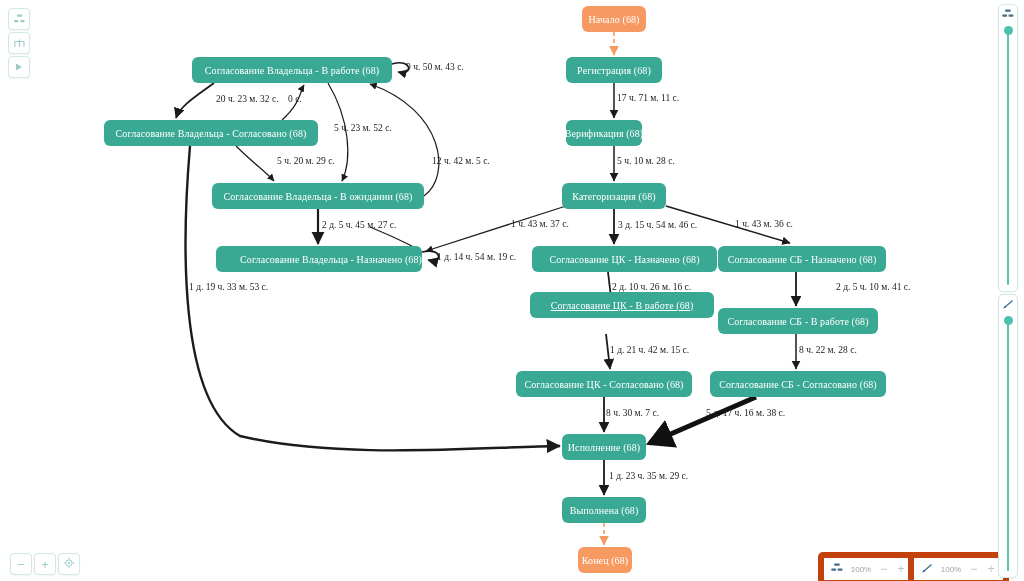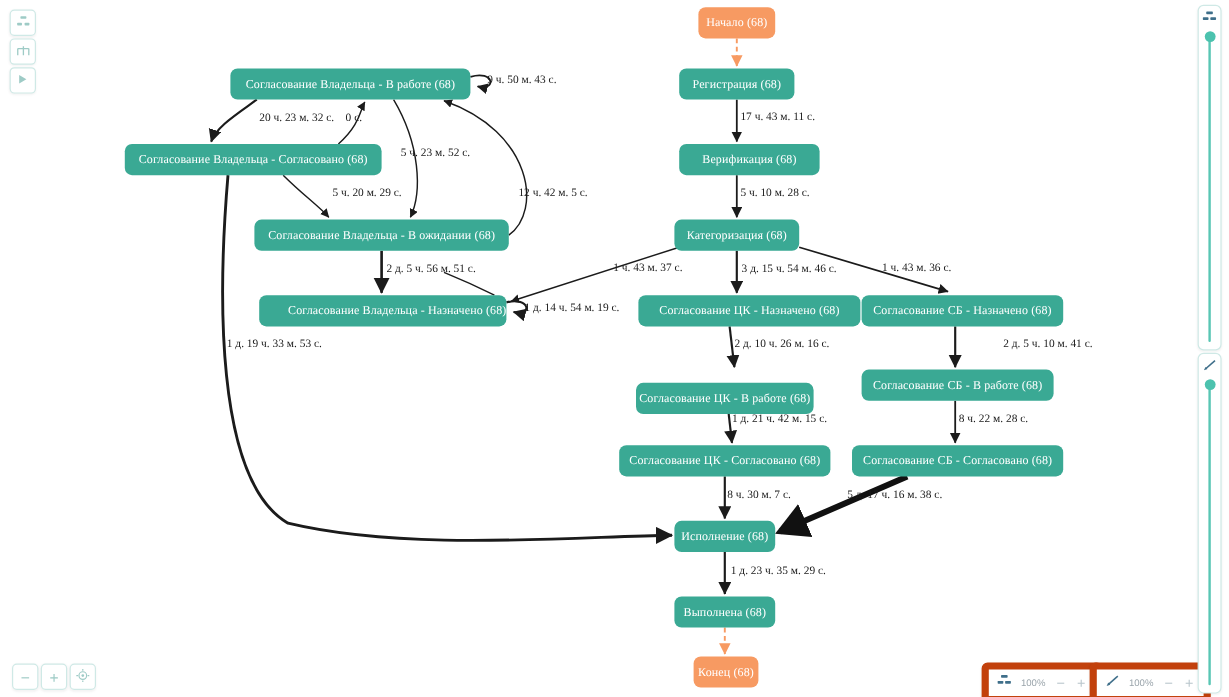--- a/index.html
+++ b/index.html
@@ -235,50 +235,50 @@
         <path d="M190,146 C182,240 178,400 240,436 C340,460 480,447 560,446" stroke="#1b1b1b" stroke-width="2.4" fill="none" marker-end="url(#ah)"></path>
       </g>
       <g>
         <path d="M370,227 C392,236 404,242 412,246" stroke="#1b1b1b" stroke-width="1.2" fill="none"></path>
       </g>
     </svg>
 
     <div id="nodes-layer">
         <div class="node orange" style="left: 582px; top: 6px; width: 64px; height: 26px;">Начало (68)</div>
         <div class="node teal" style="left: 566px; top: 57px; width: 96px; height: 26px;">Регистрация (68)</div>
-        <div class="node teal" style="left: 566px; top: 120px; width: 117px; height: 26px;">Верификация (68)</div>
+        <div class="node teal" style="left: 566px; top: 120px; width: 76px; height: 26px;">Верификация (68)</div>
         <div class="node teal" style="left: 562px; top: 183px; width: 104px; height: 26px;">Категоризация (68)</div>
         <div class="node teal" style="left: 192px; top: 57px; width: 200px; height: 26px;">Согласование Владельца - В работе (68)</div>
         <div class="node teal" style="left: 104px; top: 120px; width: 214px; height: 26px;">Согласование Владельца - Согласовано (68)</div>
         <div class="node teal" style="left: 212px; top: 183px; width: 212px; height: 26px;">Согласование Владельца - В ожидании (68)</div>
         <div class="node teal" style="left: 216px; top: 246px; width: 206px; height: 26px; padding-left: 32px;">Согласование Владельца - Назначено (68)</div>
         <div class="node teal" style="left: 532px; top: 246px; width: 185px; height: 26px;">Согласование ЦК - Назначено (68)</div>
         <div class="node teal" style="left: 718px; top: 246px; width: 168px; height: 26px;">Согласование СБ - Назначено (68)</div>
-        <div class="node teal" style="left: 530px; top: 319px; width: 148px; height: 26px;">Согласование ЦК - В работе (68)</div>
+        <div class="node teal" style="left: 530px; top: 292px; width: 184px; height: 26px; text-decoration: underline;">Согласование ЦК - В работе (68)</div>
         <div class="node teal" style="left: 718px; top: 308px; width: 160px; height: 26px;">Согласование СБ - В работе (68)</div>
         <div class="node teal" style="left: 516px; top: 371px; width: 176px; height: 26px;">Согласование ЦК - Согласовано (68)</div>
         <div class="node teal" style="left: 710px; top: 371px; width: 176px; height: 26px;">Согласование СБ - Согласовано (68)</div>
         <div class="node teal" style="left: 562px; top: 434px; width: 84px; height: 26px;">Исполнение (68)</div>
         <div class="node teal" style="left: 562px; top: 497px; width: 84px; height: 26px;">Выполнена (68)</div>
         <div class="node orange" style="left: 578px; top: 547px; width: 54px; height: 26px;">Конец (68)</div>
       </div>
     <div id="edge-labels-layer">
         <div class="edge-label" style="left: 406px; top: 62px;">9 ч. 50 м. 43 с.</div>
         <div class="edge-label" style="left: 216px; top: 94px;">20 ч. 23 м. 32 с.</div>
         <div class="edge-label" style="left: 288px; top: 94px;">0 с.</div>
         <div class="edge-label" style="left: 334px; top: 123px;">5 ч. 23 м. 52 с.</div>
         <div class="edge-label" style="left: 277px; top: 156px;">5 ч. 20 м. 29 с.</div>
         <div class="edge-label" style="left: 432px; top: 156px;">12 ч. 42 м. 5 с.</div>
-        <div class="edge-label" style="left: 322px; top: 220px;">2 д. 5 ч. 56 м. 51 с.</div>
+        <div class="edge-label" style="left: 322px; top: 220px;">2 д. 5 ч. 45 м. 27 с.</div>
         <div class="edge-label" style="left: 437px; top: 252px;">1 д. 14 ч. 54 м. 19 с.</div>
         <div class="edge-label" style="left: 189px; top: 282px;">1 д. 19 ч. 33 м. 53 с.</div>
         <div class="edge-label" style="left: 511px; top: 219px;">1 ч. 43 м. 37 с.</div>
         <div class="edge-label" style="left: 618px; top: 220px;">3 д. 15 ч. 54 м. 46 с.</div>
         <div class="edge-label" style="left: 735px; top: 219px;">1 ч. 43 м. 36 с.</div>
-        <div class="edge-label" style="left: 617px; top: 93px;">17 ч. 43 м. 11 с.</div>
+        <div class="edge-label" style="left: 617px; top: 93px;">17 ч. 71 м. 11 с.</div>
         <div class="edge-label" style="left: 617px; top: 156px;">5 ч. 10 м. 28 с.</div>
         <div class="edge-label" style="left: 612px; top: 282px;">2 д. 10 ч. 26 м. 16 с.</div>
         <div class="edge-label" style="left: 800px; top: 282px; margin-left: 36px;">2 д. 5 ч. 10 м. 41 с.</div>
         <div class="edge-label" style="left: 610px; top: 345px;">1 д. 21 ч. 42 м. 15 с.</div>
         <div class="edge-label" style="left: 799px; top: 345px;">8 ч. 22 м. 28 с.</div>
         <div class="edge-label" style="left: 606px; top: 408px;">8 ч. 30 м. 7 с.</div>
         <div class="edge-label" style="left: 706px; top: 408px;">5 д. 17 ч. 16 м. 38 с.</div>
         <div class="edge-label" style="left: 609px; top: 471px;">1 д. 23 ч. 35 м. 29 с.</div>
       </div>
   </div>

